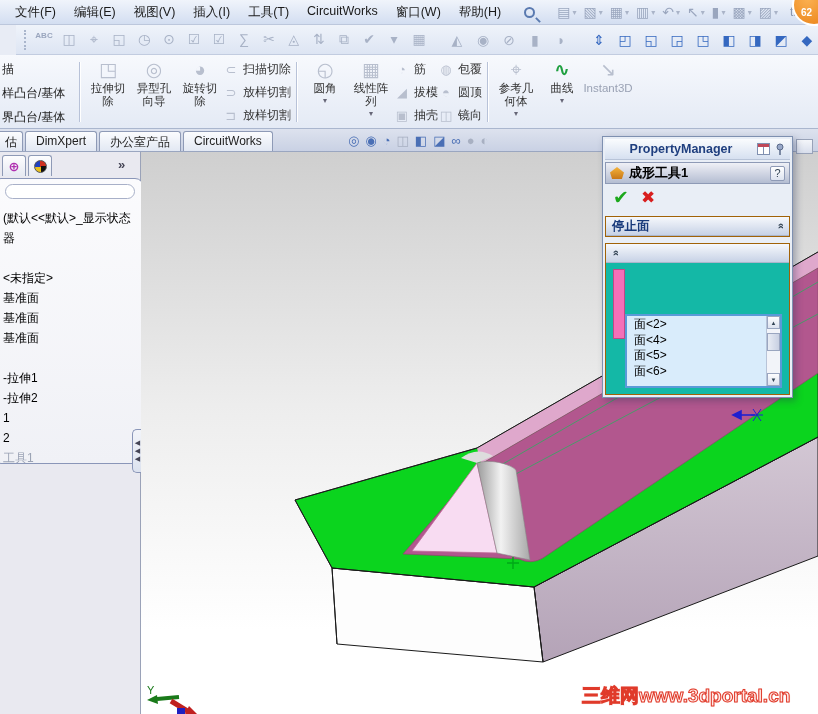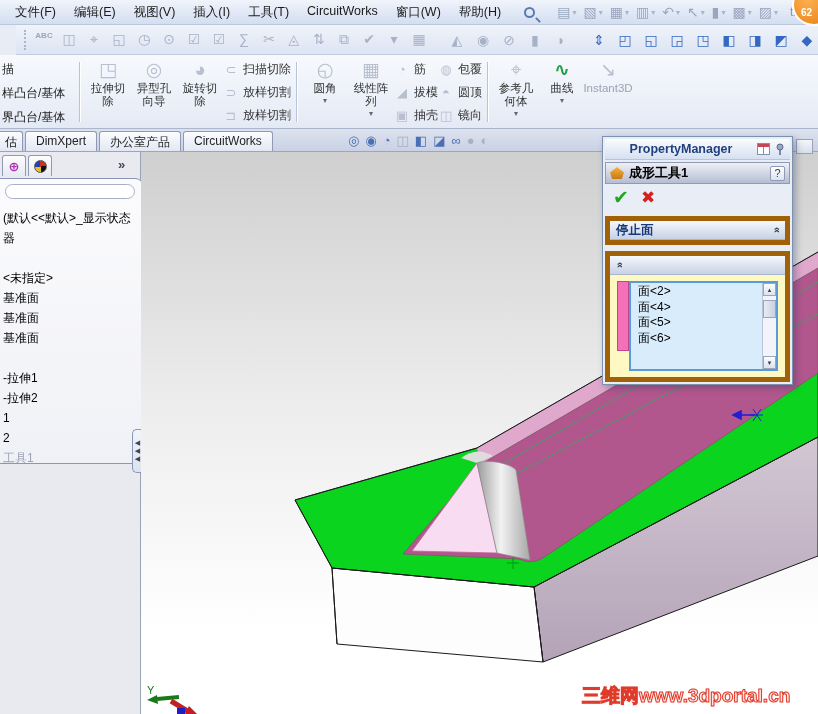--- a/index.html
+++ b/index.html
@@ -106,31 +106,31 @@
   .pm-head{height:22px;margin-top:2px;background:linear-gradient(#EFF0F6,#B4BDD2);
     border:1px solid #8E9AB6;display:flex;align-items:center;padding:0 4px;gap:5px;}
   .ft-icon{width:14px;height:12px;background:linear-gradient(#F5B33A,#C87818);
     clip-path:polygon(15% 100%,85% 100%,100% 45%,50% 0,0 45%);}
   .pm-head b{flex:1;font-size:13px;color:#000;}
   .help-btn{width:15px;height:15px;border:1px solid #8E9AB6;background:linear-gradient(#fff,#DDE3F0);
     font-size:11px;color:#345;display:flex;align-items:center;justify-content:center;border-radius:2px;}
   .pm-actions{height:26px;display:flex;align-items:center;gap:12px;padding-left:8px;}
   .ok-check{color:#1CA81C;font-size:19px;font-weight:bold;}
   .cancel-x{color:#D81E1E;font-size:17px;font-weight:bold;}
-  .pm-group{margin-top:6px;border:5px solid #a16207;background:#fef9c3;}
+  .pm-group{margin-top:6px;border:1px solid #a16207;background:#14b8a6;}
   .pm-group-h{height:19px;background:linear-gradient(#F6F8FC,#C7D2E6);
     display:flex;align-items:center;padding:0 6px;border-bottom:1px solid #AAB6CC;}
   .pm-group-h b{flex:1;font-size:12.5px;color:#17397A;}
   .chev{display:inline-block;transform:rotate(-90deg);color:#345;font-size:11px;font-weight:bold;}
   .pm-body{padding:6px 7px;display:flex;gap:0;}
   .swatch-stop{width:10px;height:22px;background:#22CC44;border:1px solid #1E8E34;}
   .sel-box{flex:1;height:22px;background:#fff;border:1px solid #708090;
     font-size:12px;line-height:20px;padding-left:12px;color:#000;}
   .swatch-remove{width:12px;height:70px;background:#F470B8;border:1px solid #C04888;}
-  .listbox{flex:1;height:90px;background:#D9ECFB;border:2px solid #5A9AD8;display:flex;}
+  .listbox{flex:1;height:74px;background:#D9ECFB;border:2px solid #5A9AD8;display:flex;margin-top:45px;}
   .lb-items{flex:1;padding:1px 0 0 7px;}
   .lb-item{font-size:12px;line-height:15.5px;color:#000;}
   .lb-scroll{width:14px;background:#Eef1f7;border-left:1px solid #B8C4D8;
     display:flex;flex-direction:column;}
   .lb-btn{height:13px;background:linear-gradient(#FDFDFE,#DCE2EF);border:1px solid #9AA6C0;
     font-size:6px;color:#345;display:flex;align-items:center;justify-content:center;}
   .lb-track{flex:1;background:#F2F4F9;position:relative;}
   .lb-thumb{position:absolute;left:0;top:4px;width:100%;height:18px;
     background:linear-gradient(90deg,#E8ECF4,#C8D0E2);border:1px solid #9AA6C0;}
   .pm-outside-icon{position:absolute;left:796px;top:139px;width:17px;height:15px;

